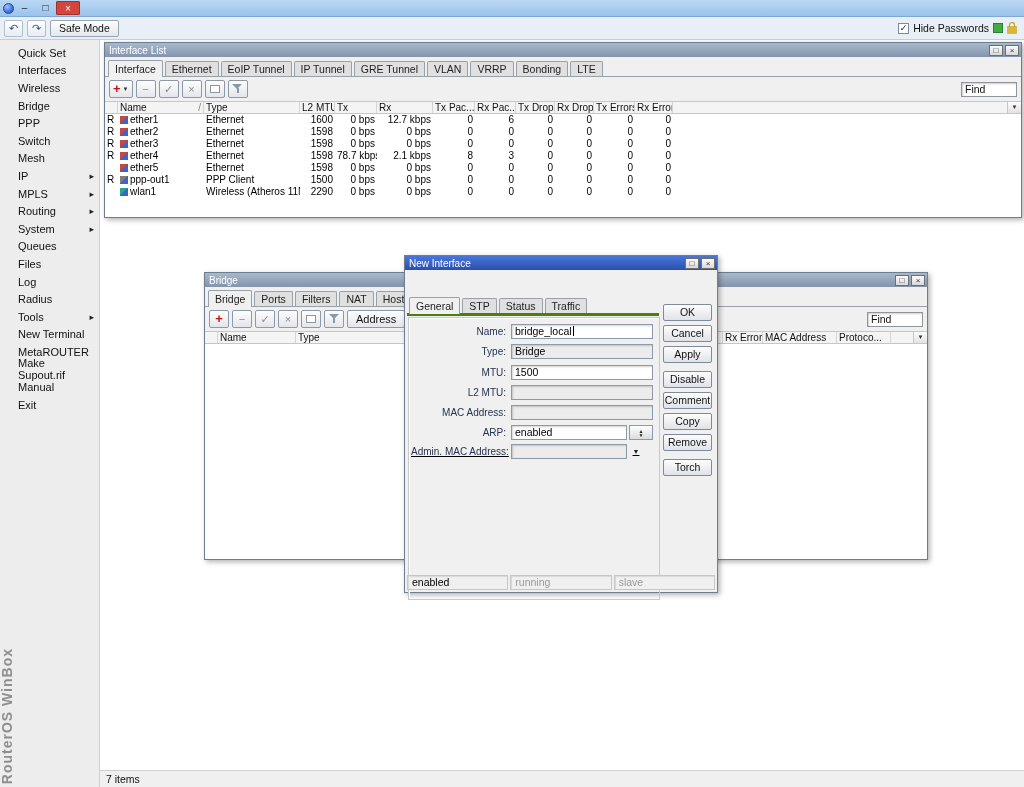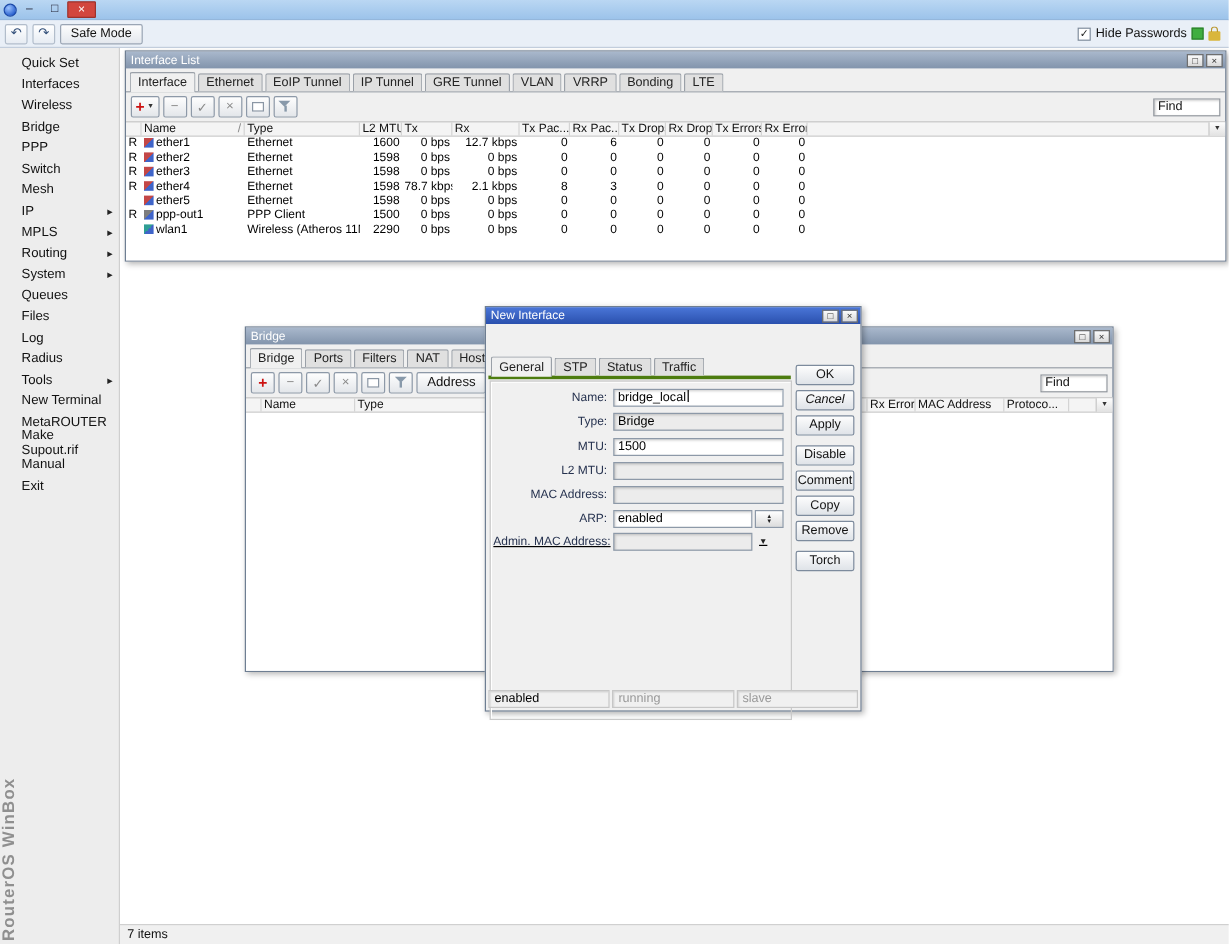--- a/index.html
+++ b/index.html
@@ -494,21 +494,21 @@
             </div>
           </div>
           <div class="frow" style="top: 147px; text-decoration: underline;">
             <span class="flabel">Admin. MAC Address:</span>
             <div class="ctl dis" style="width: 116px; flex: 0 0 116px;"></div>
             <span class="droparrow">▼</span>
           </div>
         </div>
       <div id="dlg-buttons">
           <div class="dbtn" style="top: 7px;">OK</div>
-          <div class="dbtn" style="top: 28px; font-style: italic;">Cancel</div>
+          <div class="dbtn" style="top: 28px;">Cancel</div>
           <div class="dbtn" style="top: 49px;">Apply</div>
           <div class="dbtn" style="top: 74px;">Disable</div>
           <div class="dbtn" style="top: 95px;">Comment</div>
           <div class="dbtn" style="top: 116px;">Copy</div>
           <div class="dbtn" style="top: 137px;">Remove</div>
           <div class="dbtn" style="top: 162px;">Torch</div>
         </div>
       <div class="dstatus" id="dlg-status">
           <div class="dcell">enabled</div>
           <div class="dcell muted">running</div>

